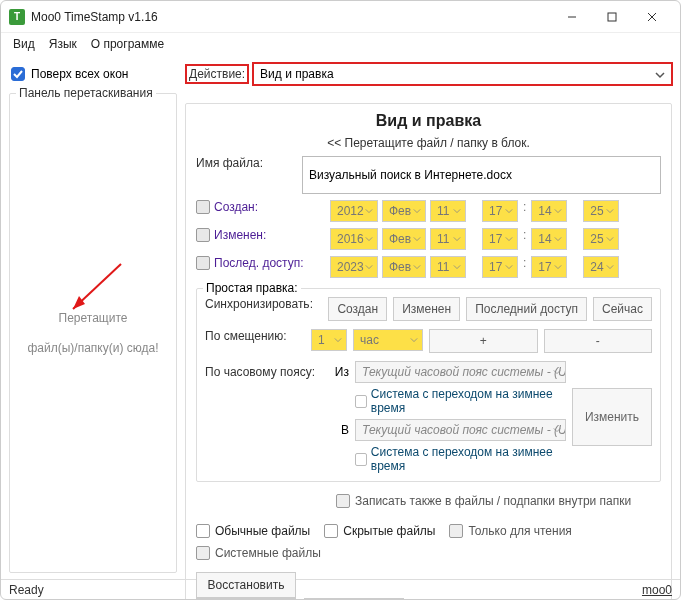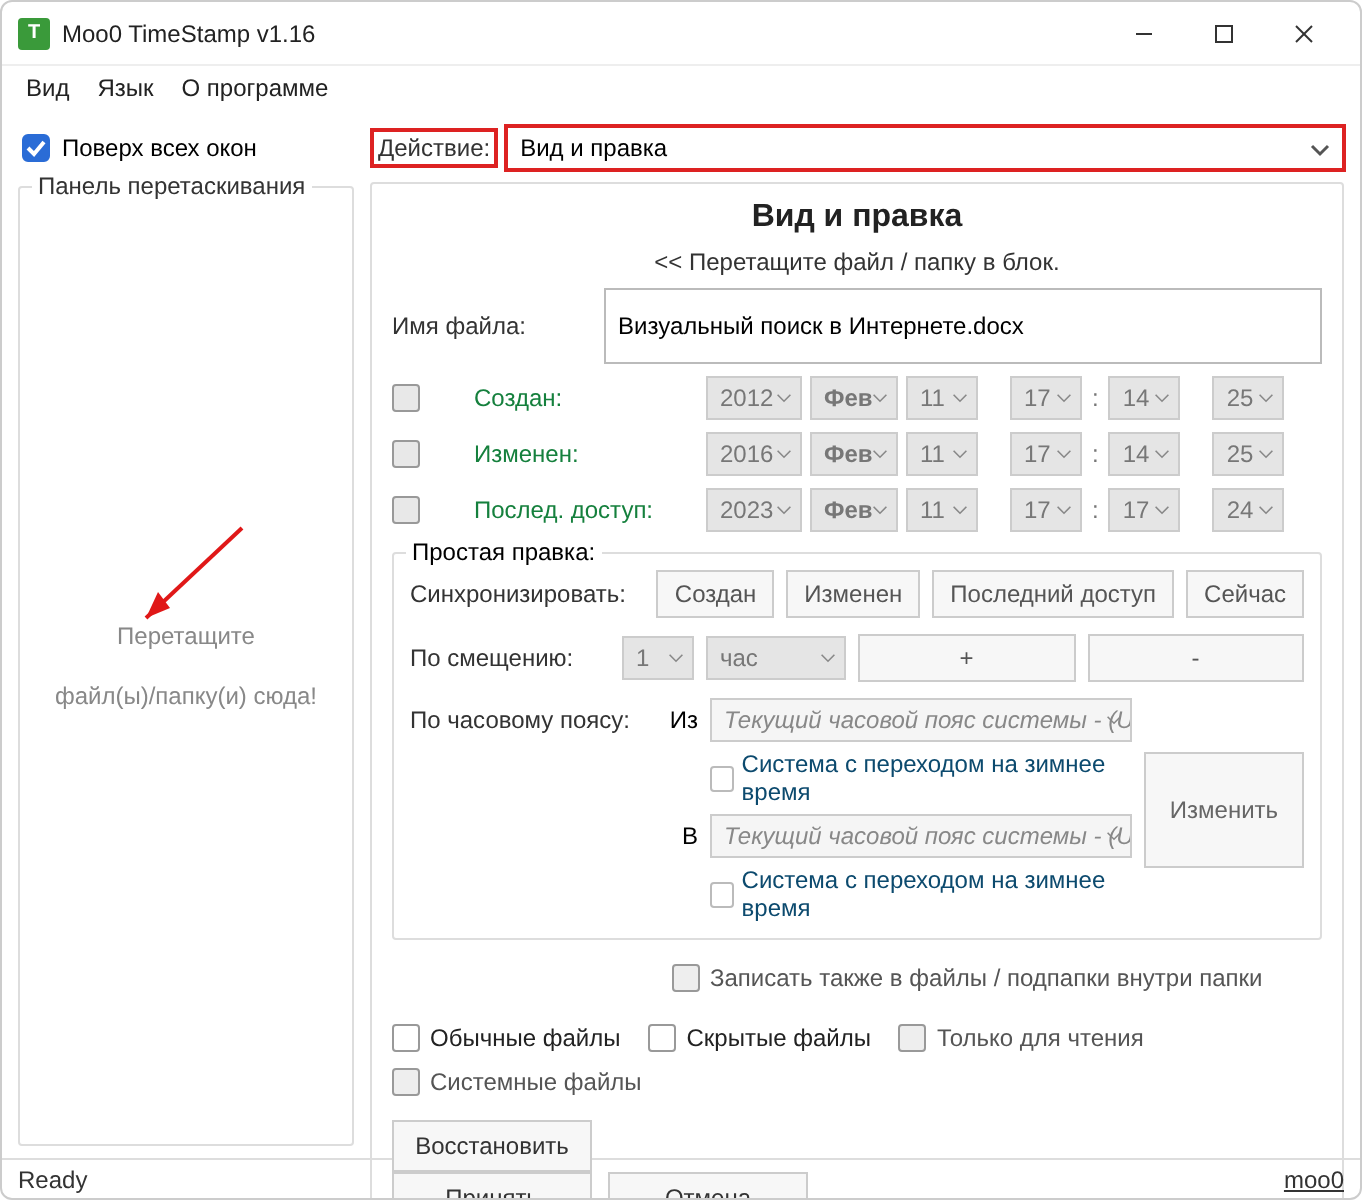--- a/index.html
+++ b/index.html
@@ -20,44 +20,44 @@
 .left-col { width: 180px; padding: 6px 4px 6px 8px; display: flex; flex-direction: column; }
 .ontop-row { display: flex; align-items: center; gap: 6px; padding: 4px 2px 10px; }
 .checkbox { width: 14px; height: 14px; border: 1px solid #2a6cd6; border-radius: 3px; background: #2a6cd6; display: flex; align-items: center; justify-content: center; }
 .checkbox svg { width: 10px; height: 10px; }
 
 .drop-group { border: 1px solid #ddd; border-radius: 2px; flex: 1; position: relative; margin-top: 2px; padding: 10px 6px; }
 .group-label { position: absolute; top: -8px; left: 6px; background: #fff; padding: 0 3px; color: #333; }
 .drop-zone { height: 100%; display: flex; flex-direction: column; align-items: center; justify-content: center; text-align: center; color: #888; gap: 16px; position: relative; }
 .arrow { position: absolute; top: 150px; left: 45px; }
 
-.right-col { flex: 1; padding: 6px 8px 6px 4px; display: flex; flex-direction: column; gap: 6px; }
+.right-col { flex: 1; padding: 6px 8px 6px 4px; display: flex; flex-direction: column; gap: 18px; }
 .action-row { display: flex; align-items: center; gap: 4px; }
 .action-row .lbl-wrap { border: 2px solid #d22; padding: 1px 2px; }
 .action-select { flex: 1; border: 1px solid #ccc; height: 22px; padding: 0 20px 0 6px; display: flex; align-items: center; position: relative; }
 .action-select.redbox { outline: 2px solid #d22; outline-offset: -1px; }
 .chev { position: absolute; right: 6px; top: 6px; }
 
 .main-group { border: 1px solid #ddd; border-radius: 2px; flex: 1; padding: 8px 10px; display: flex; flex-direction: column; gap: 6px; }
 .center { text-align: center; }
 .h1 { font-size: 16px; font-weight: bold; color: #222; }
 .hint { color: #333; }
 
-.row { display: flex; align-items: center; gap: 6px; }
+.row { display: flex; align-items: flex-start; gap: 6px; }
 .label { color: #333; }
 .field { border: 1px solid #bbb; height: 22px; padding: 18px 6px; display: flex; align-items: center; background: #fff; flex: 1; }
 .filename-row .label { width: 100px; }
 
 .date-row { gap: 4px; }
 .date-row .cb { width: 14px; height: 14px; border: 1px solid #999; border-radius: 2px; background: #e8e8e8; }
-.date-row .dlabel { width: 112px; color: #15803d; margin-left: 23px; }
-.sel { border: 1px solid #ccc; background: #e5e5e5; height: 22px; padding: 0 16px 0 6px; display: flex; align-items: center; position: relative; color: #777; }
+.date-row .dlabel { width: 112px; color: #4c1d95; }
+.sel { border: 1px solid #ccc; background: #fde047; height: 22px; padding: 0 16px 0 6px; display: flex; align-items: center; position: relative; color: #777; }
 .sel .chev { right: 4px; top: 6px; }
 .colon { color: #777; padding: 0 1px; }
-.w-year { width: 48px; } .w-mon { width: 44px; font-weight: bold; } .w-day { width: 36px; } .w-h { width: 36px; } .w-m { width: 36px; } .w-num { width: 36px; }
+.w-year { width: 48px; } .w-mon { width: 44px; } .w-day { width: 36px; } .w-h { width: 36px; } .w-m { width: 36px; } .w-num { width: 36px; }
 
 .edit-group { border: 1px solid #ddd; border-radius: 2px; padding: 8px; margin-top: 4px; display: flex; flex-direction: column; gap: 8px; position: relative; }
 .edit-group .gl { position: absolute; top: -8px; left: 6px; background: #fff; padding: 0 3px; }
 .btn { border: 1px solid #ccc; background: #f7f7f7; height: 24px; padding: 0 8px; display: flex; align-items: center; justify-content: center; color: #555; }
 .sync-row .label { width: 118px; }
 .sync-row .btn { flex: 0 0 auto; }
 .offset-row .label { width: 100px; }
 .offset-row .btn { flex: 1; }
 
 .tz-wrap { display: grid; grid-template-columns: 120px 18px 1fr 80px; gap: 4px 6px; align-items: center; }

